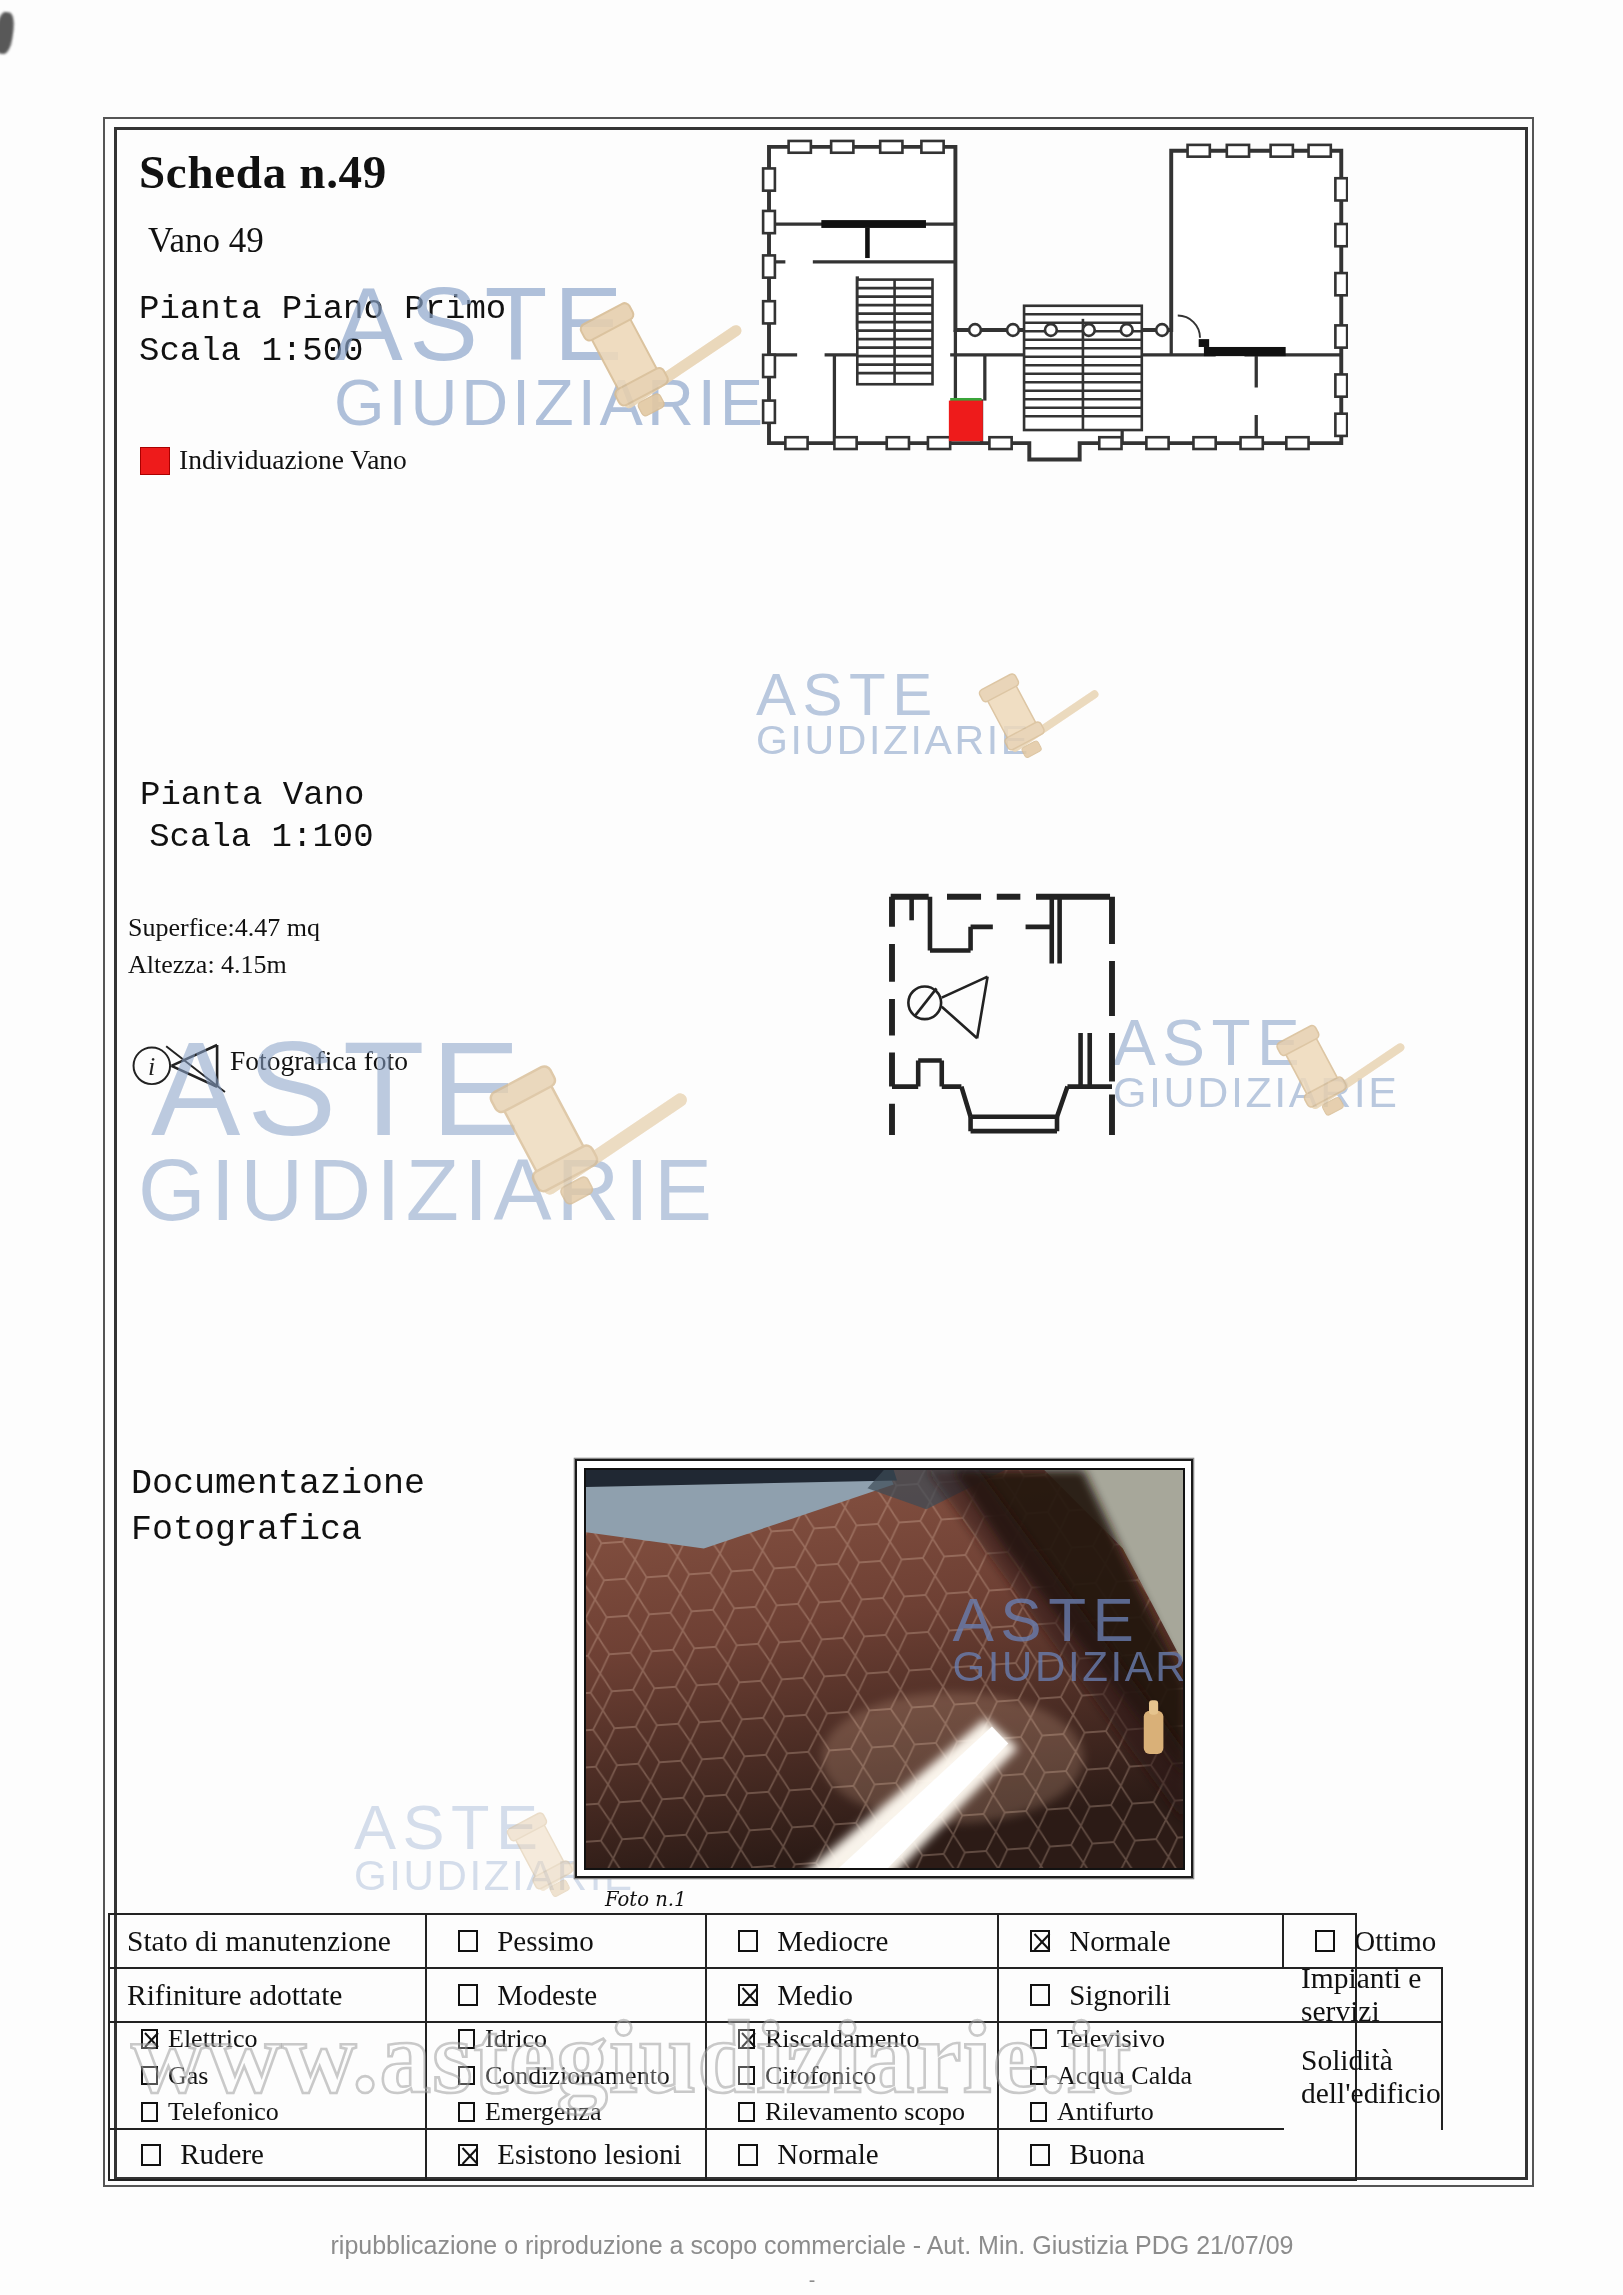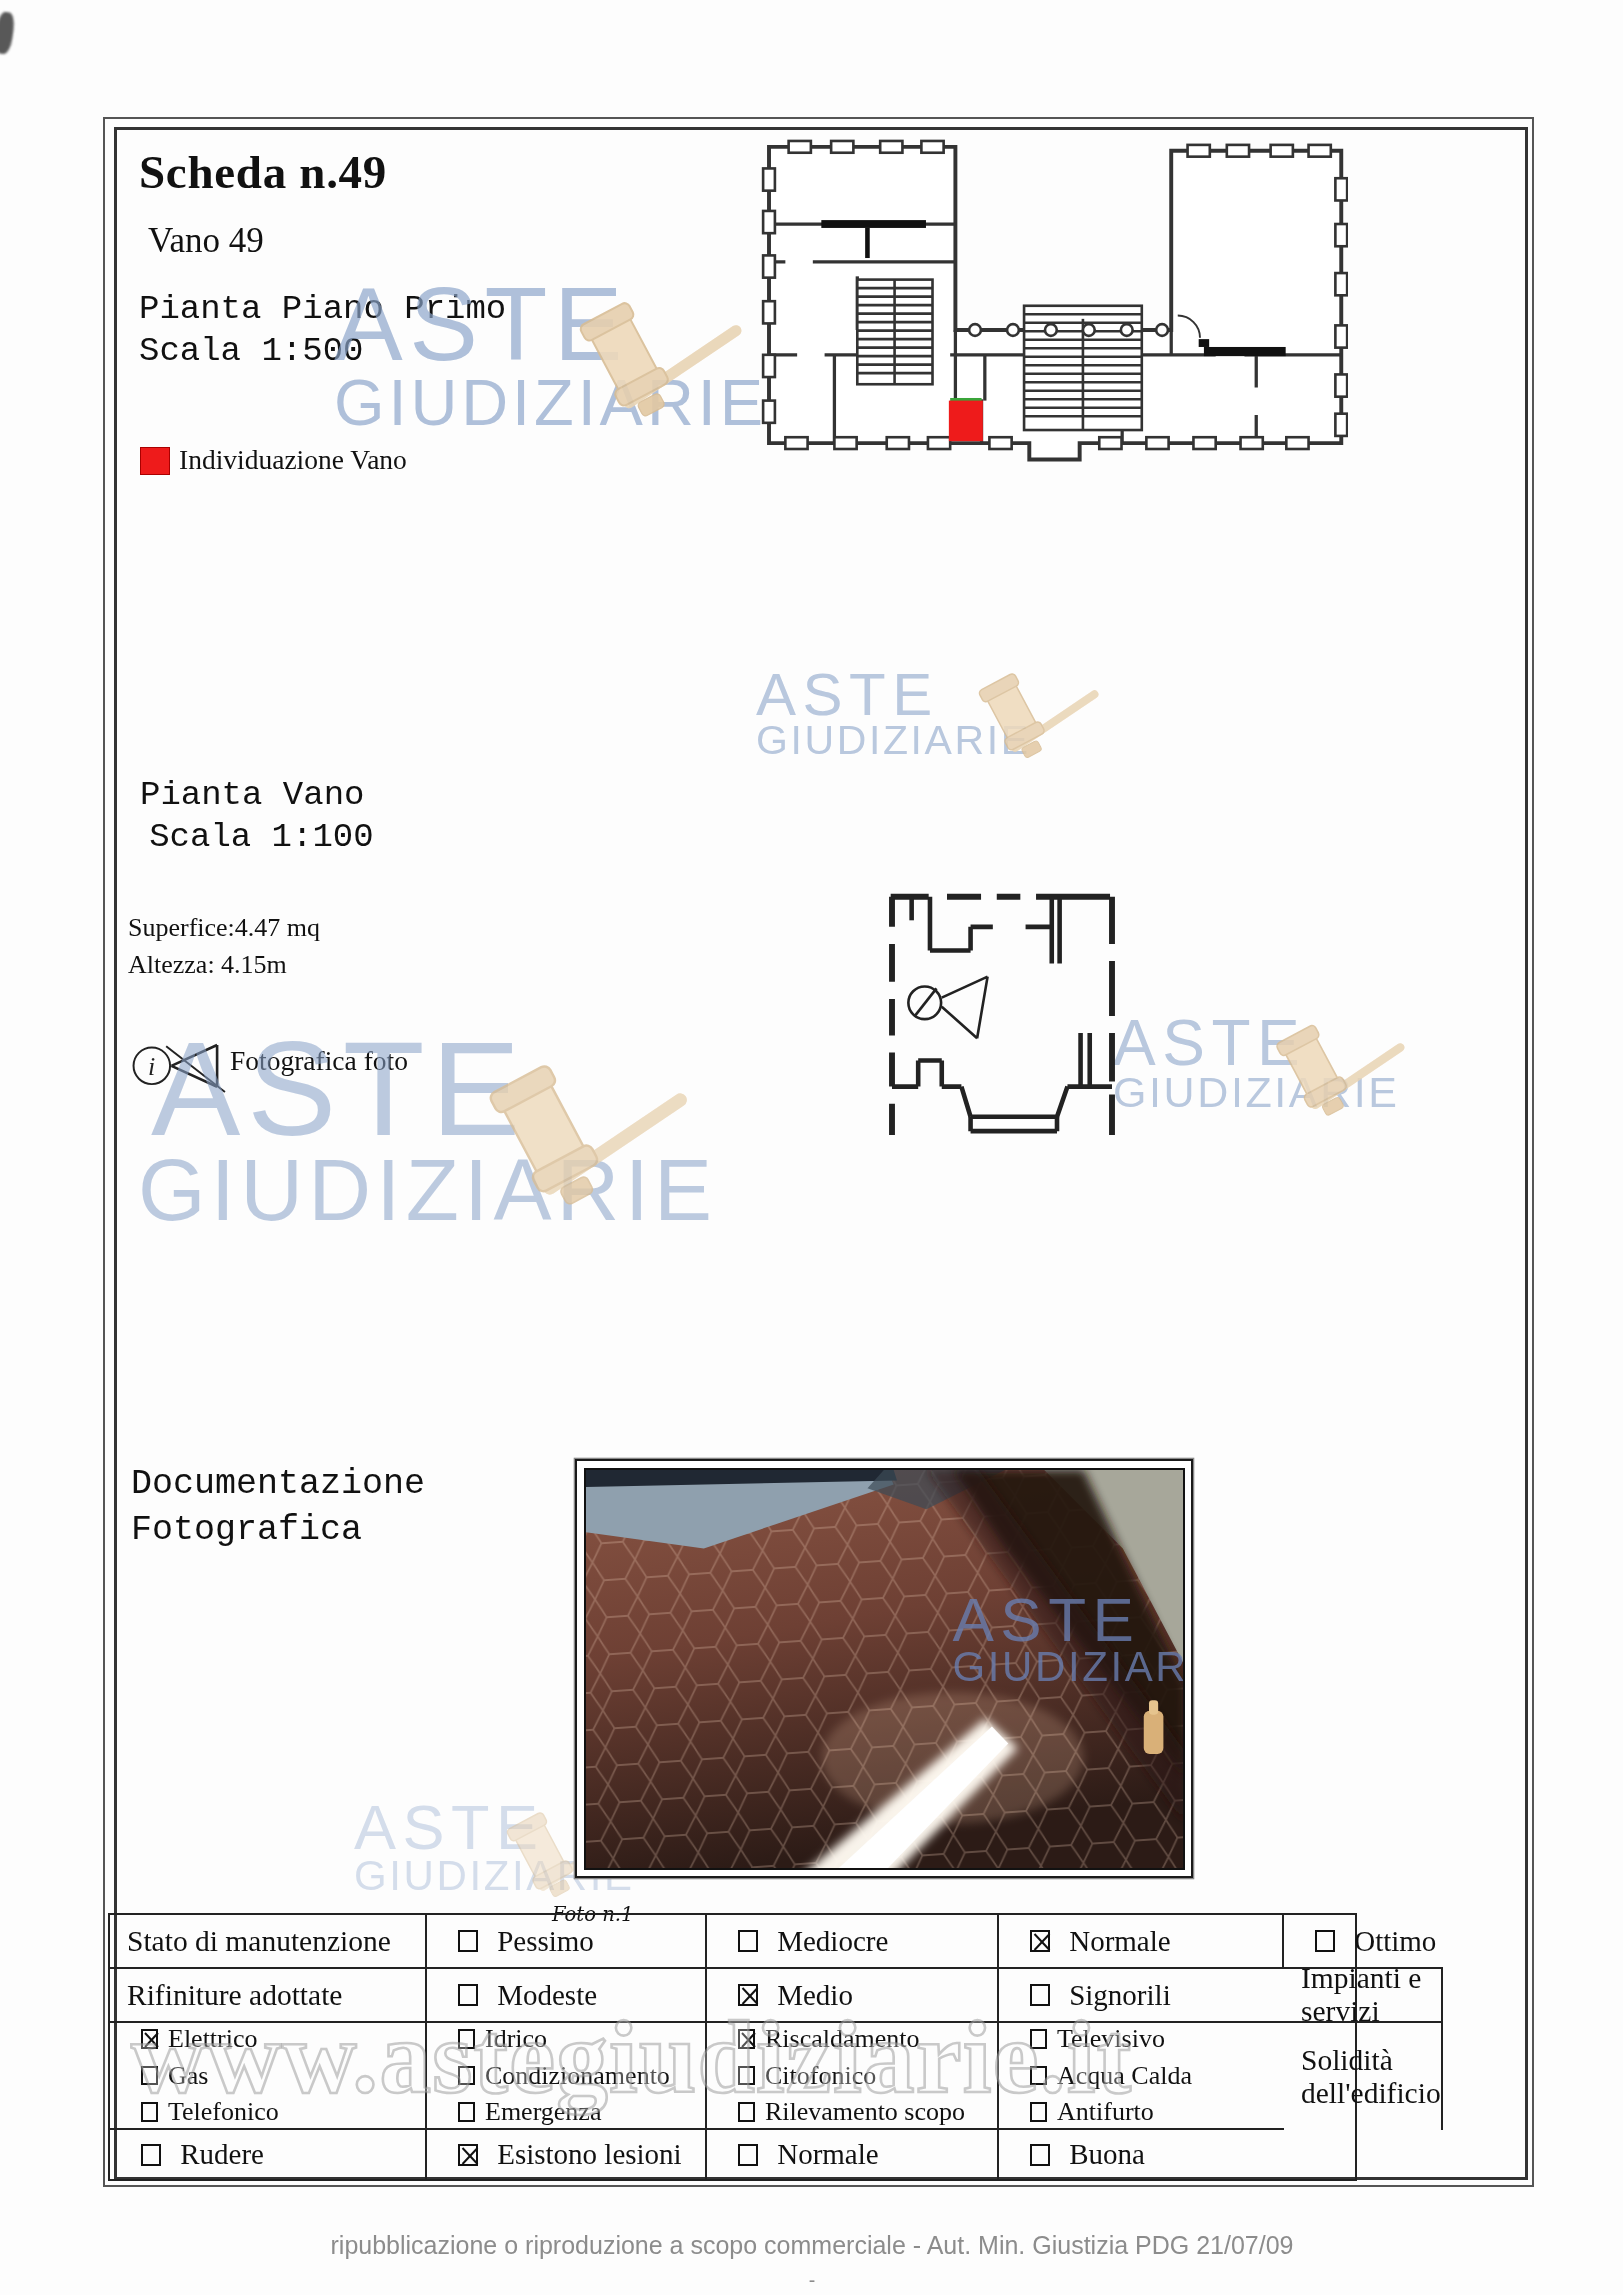--- a/index.html
+++ b/index.html
@@ -289,21 +289,21 @@
         <polygon points="610,380 660,425 390,700 300,645" fill="rgba(255,250,242,0.97)" filter="url(#soft)"></polygon>
         <polygon points="620,392 645,418 400,672 350,642" fill="#ffffff"></polygon>
       </svg>
 
       <div class="abs wm" style="left:367px;top:121px;font-size:62px;color:rgba(105,125,175,.8);">
         <span class="l1">ASTE</span>
         <span class="l2" style="font-size:42px;letter-spacing:2.6px;">GIUDIZIARIE</span>
       </div>
     </div>
   </div>
-  <div class="abs photo-caption" style="left:552px;top:1888px;margin-top:15px;">Foto n.1</div>
+  <div class="abs photo-caption" style="left:605px;top:1888px;">Foto n.1</div>
 
   <div class="abs" id="cond-table">
       <div class="tcell tlabel">Stato di manutenzione</div>
       <div class="tcell">
         <div class="citem">
           <span class="cb"></span>
           <span>Pessimo</span>
         </div>
       </div>
       <div class="tcell">

